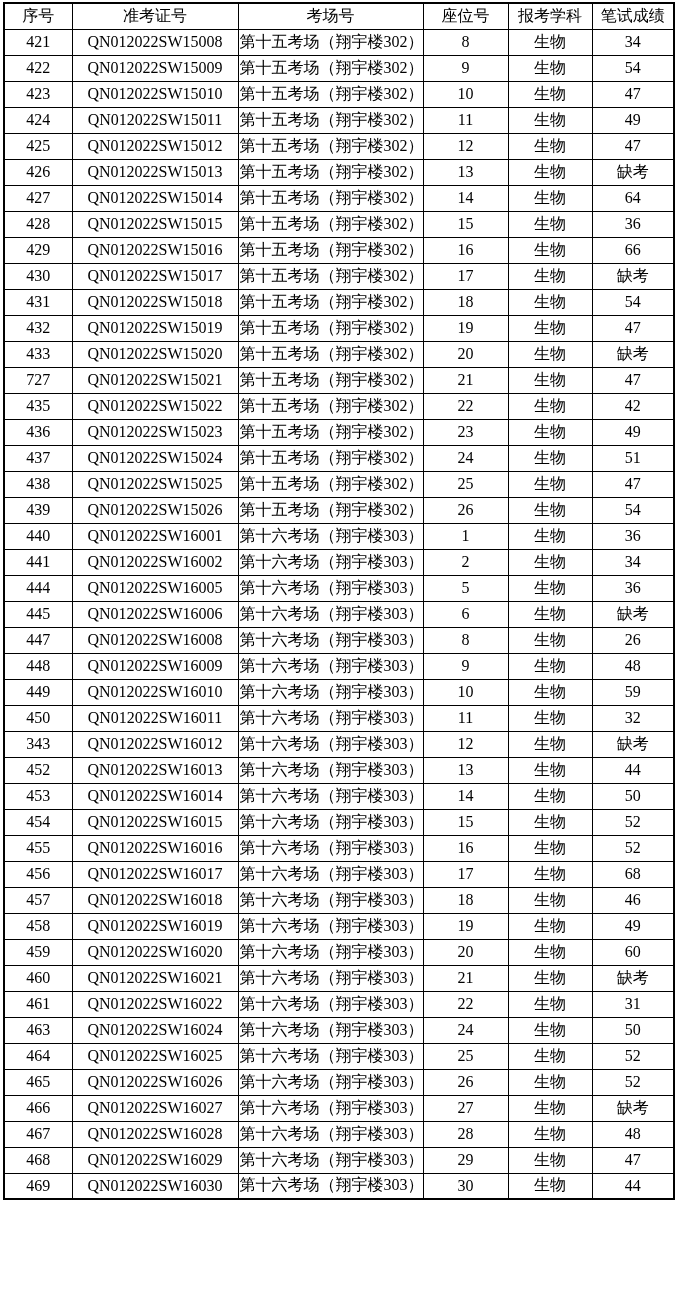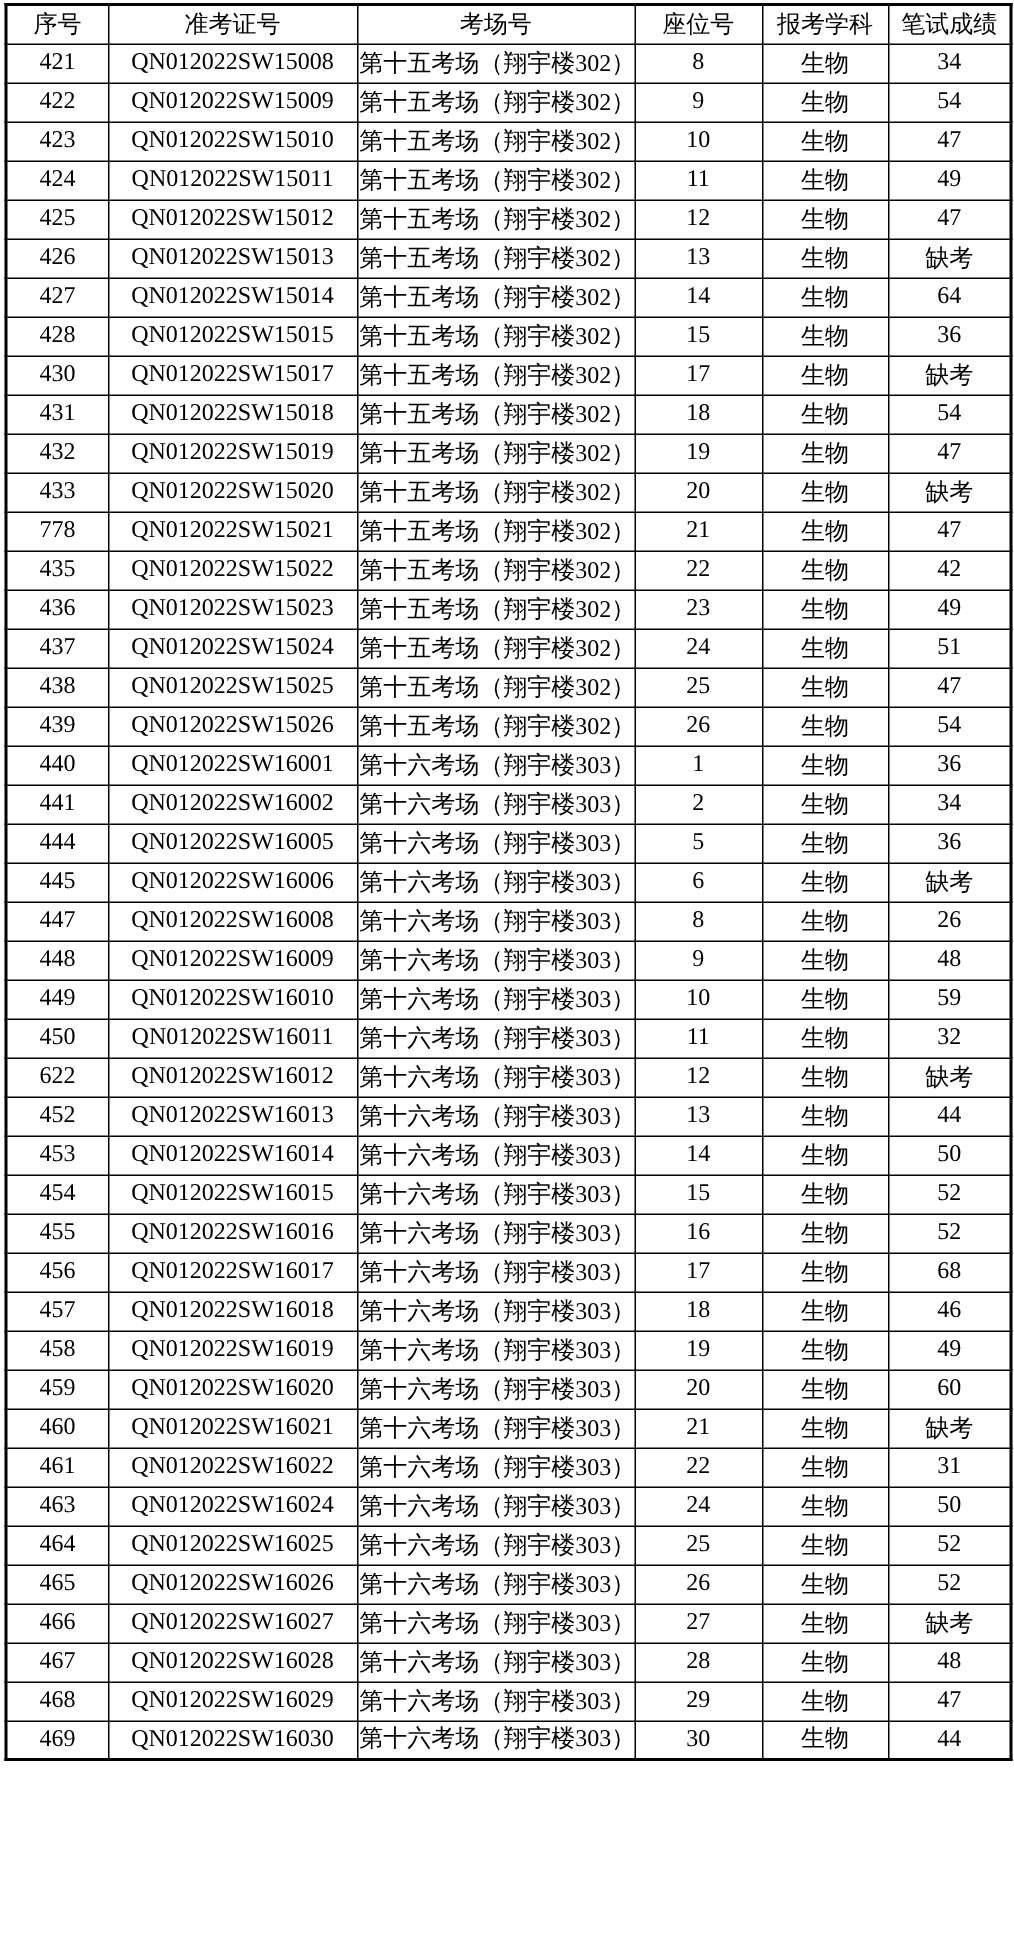--- a/index.html
+++ b/index.html
@@ -134,20 +134,28 @@
         </tr>
         <tr>
           <td class="col-serial-number">428</td>
           <td class="col-admission-ticket-number">QN012022SW15015</td>
           <td class="col-exam-room">第十五考场（翔宇楼302）</td>
           <td class="col-seat-number">15</td>
           <td class="col-subject">生物</td>
           <td class="col-written-score">36</td>
         </tr>
         <tr>
+          <td class="col-serial-number">429</td>
+          <td class="col-admission-ticket-number">QN012022SW15016</td>
+          <td class="col-exam-room">第十五考场（翔宇楼302）</td>
+          <td class="col-seat-number">16</td>
+          <td class="col-subject">生物</td>
+          <td class="col-written-score">66</td>
+        </tr>
+        <tr>
           <td class="col-serial-number">430</td>
           <td class="col-admission-ticket-number">QN012022SW15017</td>
           <td class="col-exam-room">第十五考场（翔宇楼302）</td>
           <td class="col-seat-number">17</td>
           <td class="col-subject">生物</td>
           <td class="col-written-score">缺考</td>
         </tr>
         <tr>
           <td class="col-serial-number">431</td>
           <td class="col-admission-ticket-number">QN012022SW15018</td>
@@ -166,21 +174,21 @@
         </tr>
         <tr>
           <td class="col-serial-number">433</td>
           <td class="col-admission-ticket-number">QN012022SW15020</td>
           <td class="col-exam-room">第十五考场（翔宇楼302）</td>
           <td class="col-seat-number">20</td>
           <td class="col-subject">生物</td>
           <td class="col-written-score">缺考</td>
         </tr>
         <tr>
-          <td class="col-serial-number">778</td>
+          <td class="col-serial-number">727</td>
           <td class="col-admission-ticket-number">QN012022SW15021</td>
           <td class="col-exam-room">第十五考场（翔宇楼302）</td>
           <td class="col-seat-number">21</td>
           <td class="col-subject">生物</td>
           <td class="col-written-score">47</td>
         </tr>
         <tr>
           <td class="col-serial-number">435</td>
           <td class="col-admission-ticket-number">QN012022SW15022</td>
           <td class="col-exam-room">第十五考场（翔宇楼302）</td>
@@ -278,21 +286,21 @@
         </tr>
         <tr>
           <td class="col-serial-number">450</td>
           <td class="col-admission-ticket-number">QN012022SW16011</td>
           <td class="col-exam-room">第十六考场（翔宇楼303）</td>
           <td class="col-seat-number">11</td>
           <td class="col-subject">生物</td>
           <td class="col-written-score">32</td>
         </tr>
         <tr>
-          <td class="col-serial-number">622</td>
+          <td class="col-serial-number">343</td>
           <td class="col-admission-ticket-number">QN012022SW16012</td>
           <td class="col-exam-room">第十六考场（翔宇楼303）</td>
           <td class="col-seat-number">12</td>
           <td class="col-subject">生物</td>
           <td class="col-written-score">缺考</td>
         </tr>
         <tr>
           <td class="col-serial-number">452</td>
           <td class="col-admission-ticket-number">QN012022SW16013</td>
           <td class="col-exam-room">第十六考场（翔宇楼303）</td>

